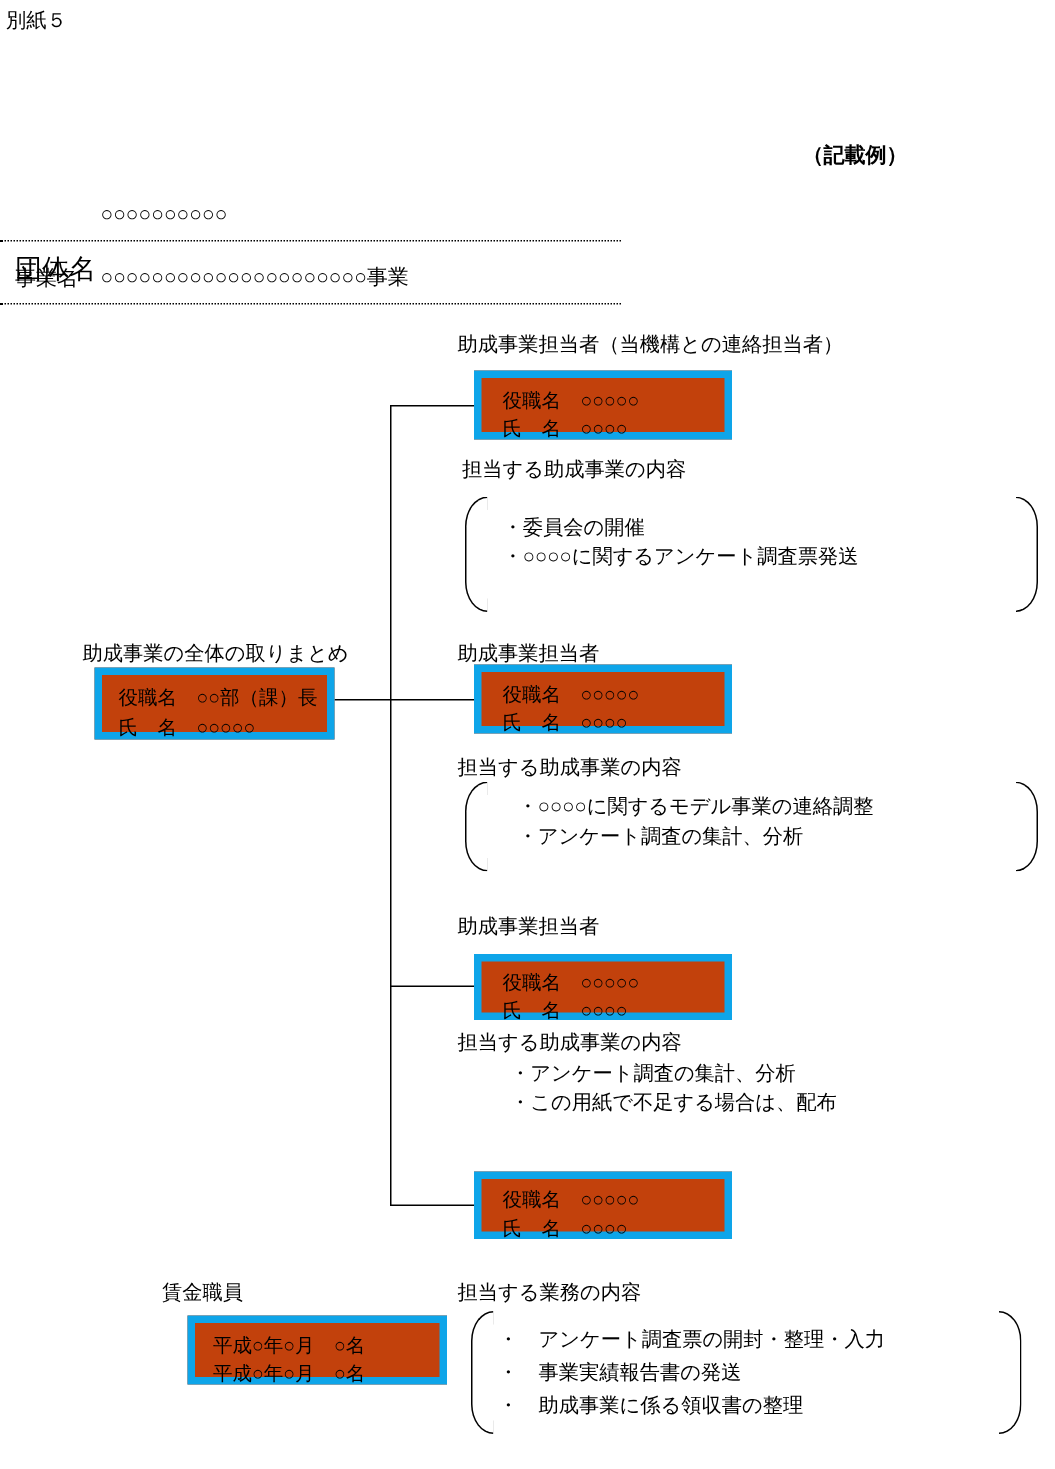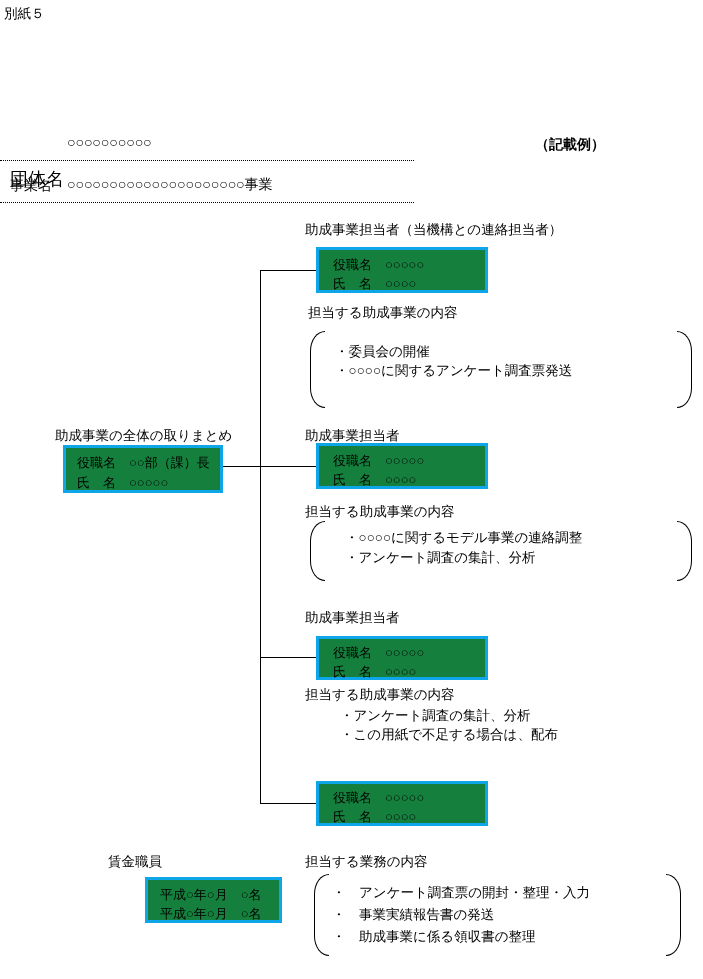--- a/index.html
+++ b/index.html
@@ -2,31 +2,31 @@
 <html><head>
 <meta charset="utf-8">
 <style>
   html,body { margin:0; padding:0; background:#fff; }
   .doc {
     position:relative; width:703px; height:979px; background:#ffffff;
     color:#000; font-family:"Liberation Sans", sans-serif; font-size:13px;
     overflow:hidden;
   }
   .abs { position:absolute; white-space:nowrap; }
-  .box { position:absolute; border:3px solid #0ea5e9; box-sizing:border-box; background:#15803d; }
+  .box { position:absolute; border:5px solid #0ea5e9; box-sizing:border-box; background:#c2410c; }
   .hline { position:absolute; height:1px; background:#000; }
   .vline { position:absolute; width:1px; background:#000; }
   .dotted { position:absolute; height:0; border-top:1px dotted #000; }
   .titlebox {
     position:absolute; left:159px; top:72px; width:354px; height:37px;
     border:1px solid #000; box-sizing:border-box;
     display:flex; align-items:center; justify-content:center;
   }
   .titletext { font-size:20px; letter-spacing:15px; padding-left:15px; }
-  .bold { font-weight:bold;margin-top:41px; }
+  .bold { font-weight:bold; }
   .boxlines { padding:5px 0 0 14px; line-height:19px; font-size:13px; }
   .paren-l {
     position:absolute; width:15px; box-sizing:border-box; background:transparent;
     border:1px solid #000; border-right:none;
     border-radius:15px 0 0 15px / 20px 0 0 20px;
   }
   .paren-r {
     position:absolute; width:15px; box-sizing:border-box; background:transparent;
     border:1px solid #000; border-left:none;
     border-radius:0 15px 15px 0 / 0 20px 20px 0;
@@ -103,21 +103,21 @@
   <div class="abs item" style="left:340px; top:726px;">・この用紙で不足する場合は、配布</div>
 
   <div class="box" style="left:316px; top:781px; width:172px; height:45px;">
     <div class="boxlines" style="padding-top:4px;">
       <div>役職名　○○○○○</div>
       <div>氏　名　○○○○</div>
     </div>
   </div>
 
   <div class="abs lbl" style="left:108px; top:853px;">賃金職員</div>
-  <div class="box" style="left:125px; top:877px; width:137px; height:46px;margin-left:20px;">
+  <div class="box" style="left:125px; top:877px; width:173px; height:46px;">
     <div class="boxlines" style="padding-left:12px;">
       <div>平成○年○月　○名</div>
       <div>平成○年○月　○名</div>
     </div>
   </div>
 
   <div class="abs lbl" style="left:305px; top:853px;">担当する業務の内容</div>
   <div class="paren-l" style="left:314px; top:874px; height:82px;"></div>
   <div class="paren-r" style="left:666px; top:874px; height:82px;"></div>
   <div class="abs item" style="left:332px; top:884px;">・　アンケート調査票の開封・整理・入力</div>

